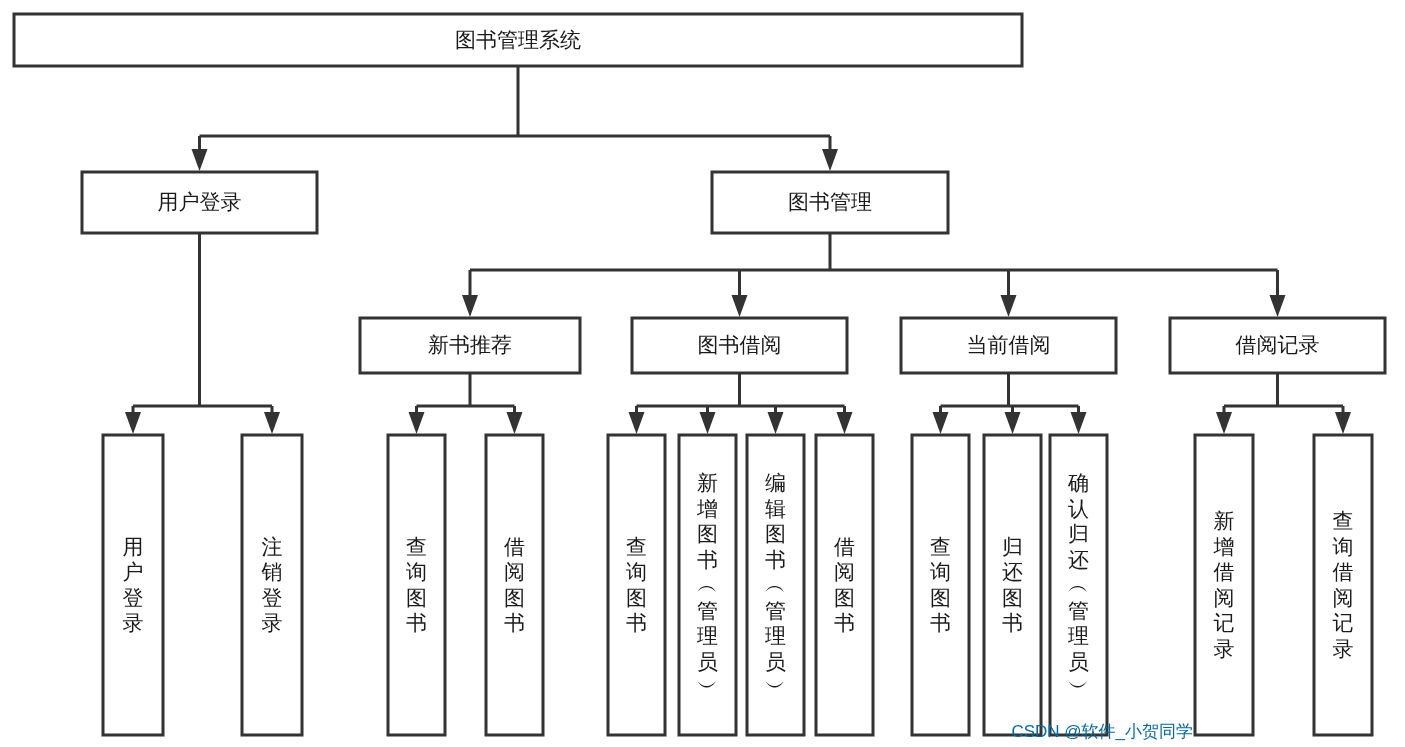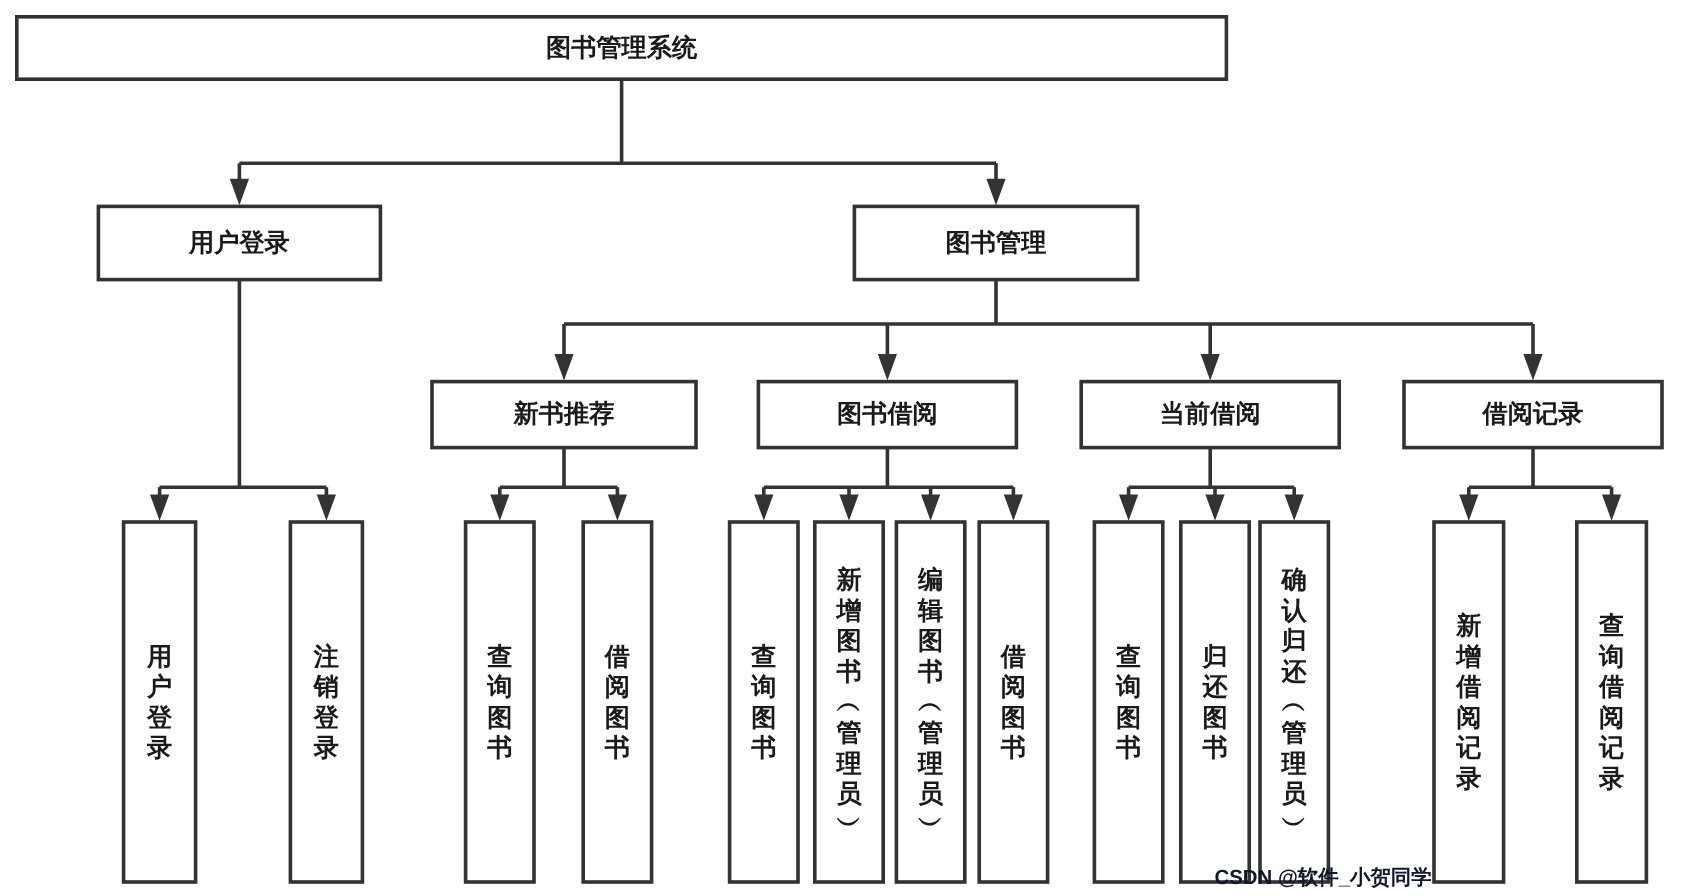--- a/index.html
+++ b/index.html
@@ -14,21 +14,20 @@
     font-family: "Liberation Sans", "DejaVu Sans", sans-serif;
     overflow: hidden;
     position: relative;
   }
   #diagram-root {
     position: absolute;
     left: 0;
     top: 0;
     width: 1201px;
     height: 747px;
-    font-weight: bold;
   }
   svg.diagram {
     display: block;
     width: 1405px;
     height: 747px;
   }
   .node-box {
     fill: #ffffff;
     stroke: #333333;
     stroke-width: 3;
@@ -54,21 +53,21 @@
   .arrow-head {
     fill: #333333;
     stroke: none;
   }
   .watermark {
     position: absolute;
     right: 8px;
     bottom: 4px;
     font-family: "Liberation Sans", "DejaVu Sans", sans-serif;
     font-size: 17px;
-    color: #0f172a;
+    color: #0369a1;
     white-space: nowrap;
     user-select: none;
   }
 </style>
 </head>
 <body>
 
 <div id="diagram-root">
   <svg class="diagram" id="diagram-svg" viewBox="0 0 1405 747" xmlns="http://www.w3.org/2000/svg">
     <g id="edge-layer">

